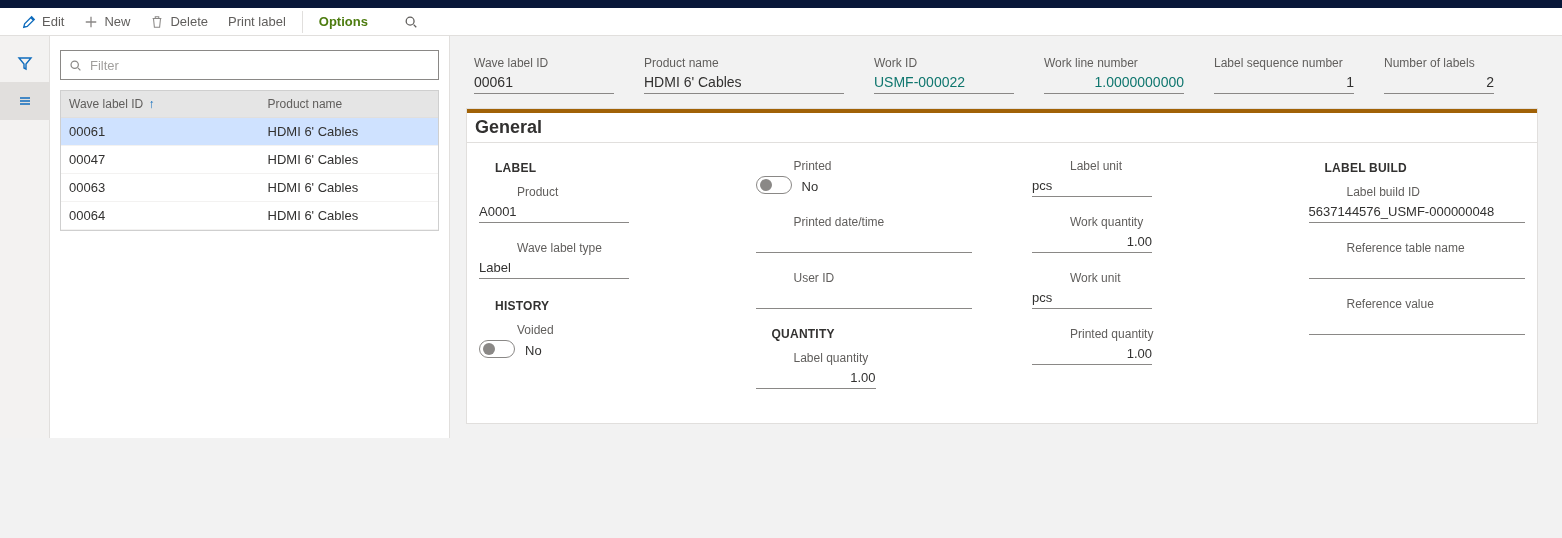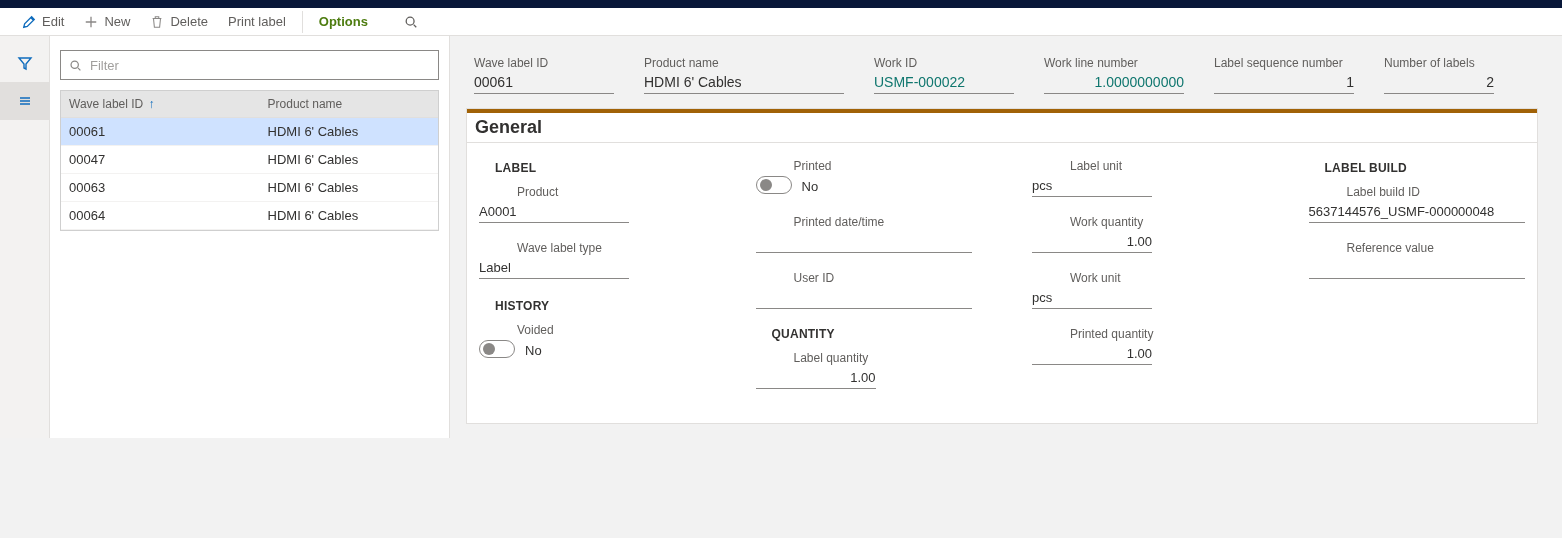--- a/index.html
+++ b/index.html
@@ -406,20 +406,24 @@
           </div>
         </div>
 
         <div class="col">
           <div class="subhdr">LABEL BUILD</div>
           <div class="fld">
             <div class="lbl">Label build ID</div>
             <div class="val">5637144576_USMF-000000048</div>
           </div>
           <div class="fld">
+            <div class="lbl">Reference table name</div>
+            <div class="val"></div>
+          </div>
+          <div class="fld">
             <div class="lbl">Reference value</div>
             <div class="val"></div>
           </div>
         </div>
 
       </div>
     </div>
   </div>
 
 </div>

